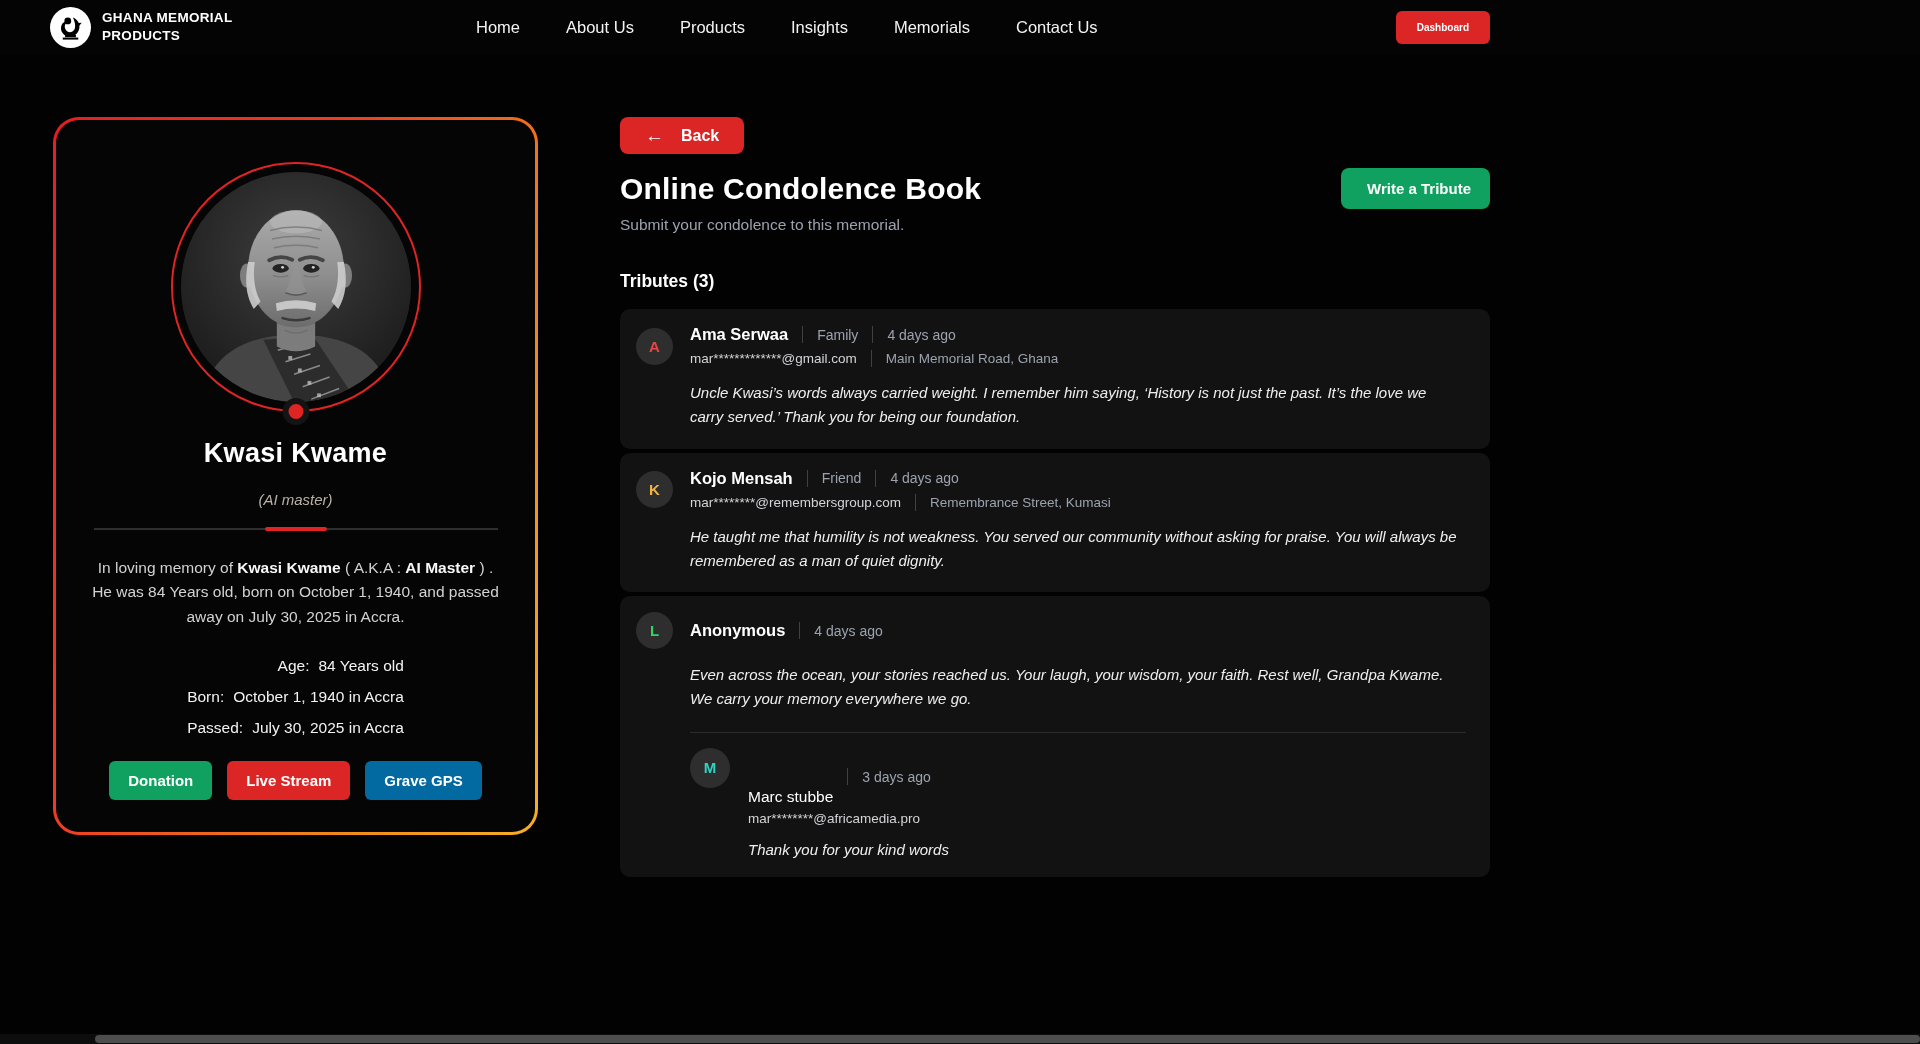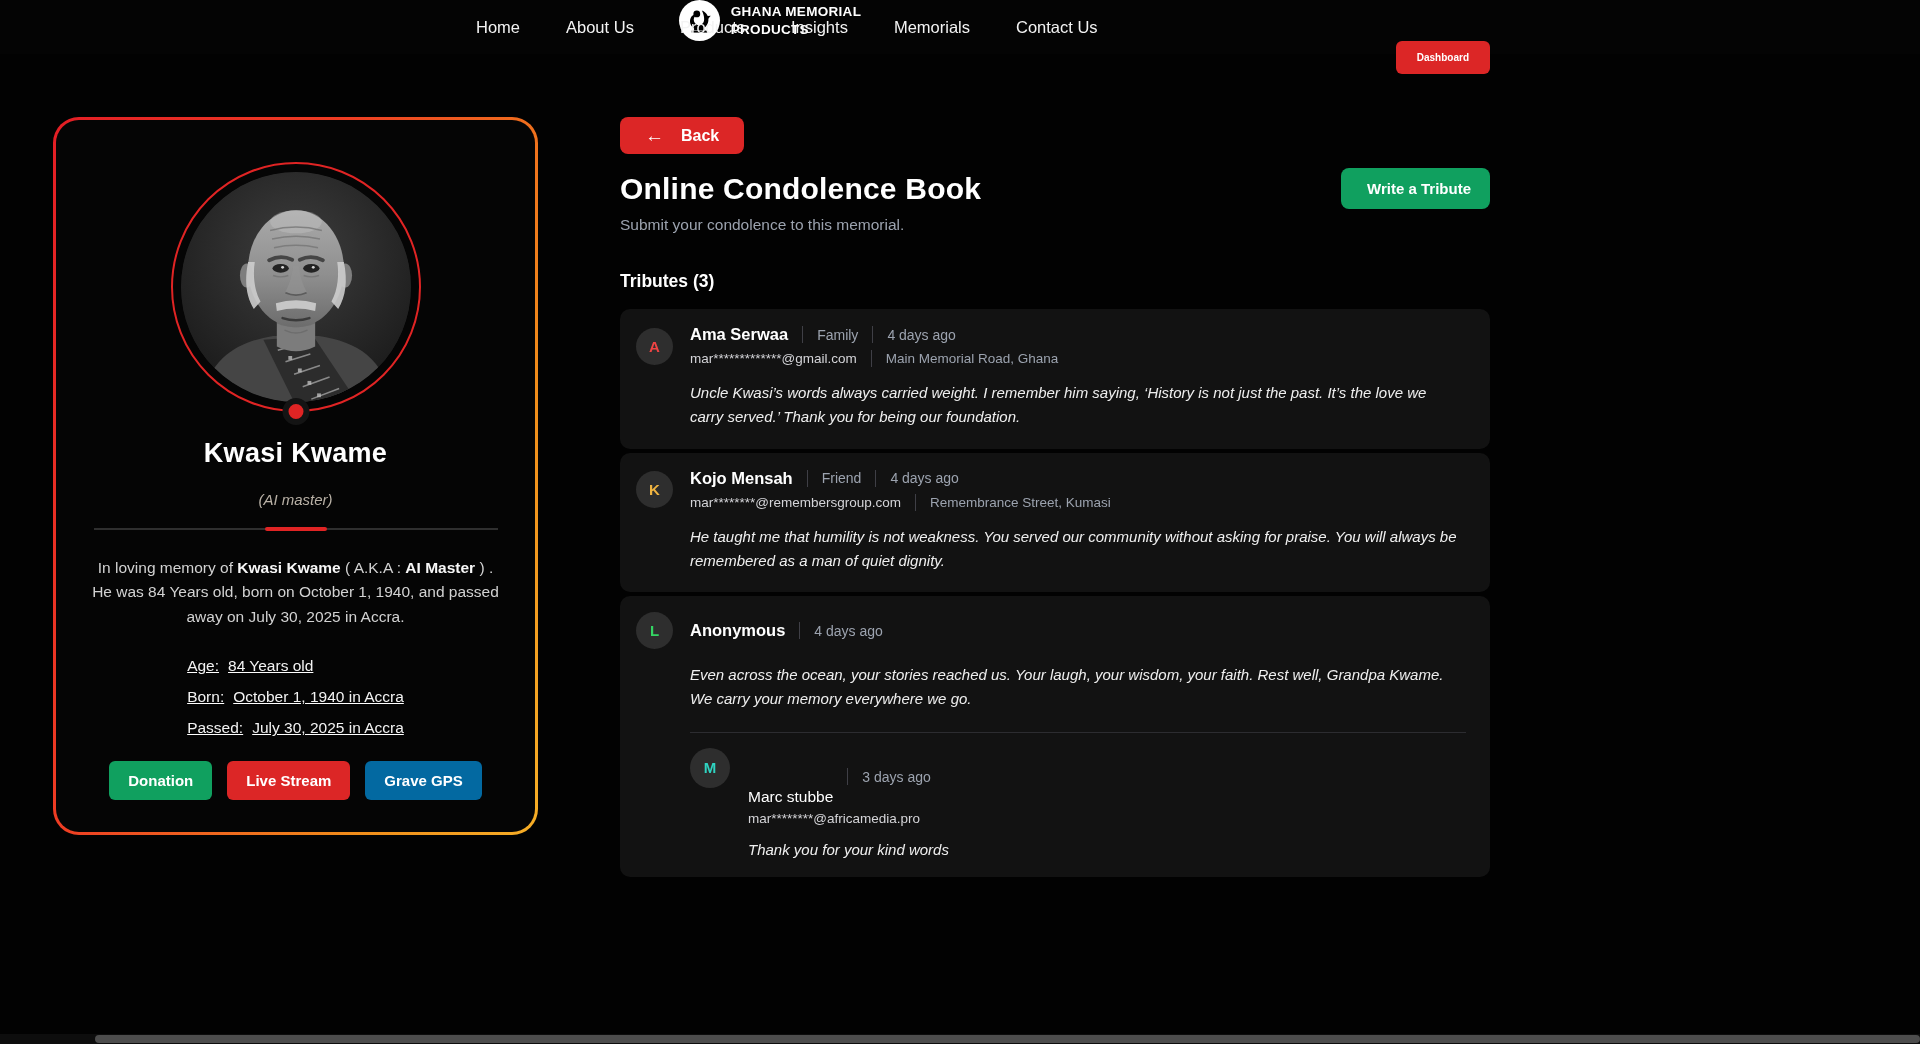--- a/index.html
+++ b/index.html
@@ -6,21 +6,21 @@
   html,body { width:1920px; height:1044px; overflow:hidden; }
   body {
     background:#020202; color:#fff;
     font-family:"Liberation Sans", sans-serif;
     position:relative;
   }
 
   
   header {
     height:54px; display:flex; align-items:center;
-    padding:0 430px 0 50px; background:#040404; position:relative;flex-direction:column;
+    padding:0 430px 0 50px; background:#040404; position:relative;
   }
   .brand { display:flex; align-items:center; gap:11px; cursor:pointer; }
   .logo-circle { width:41px; height:41px; border-radius:50%; background:#fff;
     display:flex; align-items:center; justify-content:center; }
   .logo-circle svg { width:31px; height:31px; }
   .brand-text { font-size:13.5px; font-weight:bold; line-height:1.3; letter-spacing:.3px; }
   nav { position:absolute; left:476px; top:0; height:54px; display:flex; align-items:center; gap:46px; }
   .nav-item { font-size:16.5px; color:#f3f3f3; font-weight:500; cursor:pointer; white-space:nowrap; }
   .dashboard-btn {
     margin-left:auto; border:none; color:#ffffff; font-family:inherit;
@@ -54,21 +54,21 @@
   .p-divider { margin-top:20px; width:404px; height:2px; background:#2f2f2f; position:relative; }
   .p-divider-red {
     position:absolute; left:50%; top:-1px; transform:translateX(-50%);
     width:62px; height:4px; background:#e02424; border-radius:2px;
   }
   .p-bio {
     margin-top:26px; width:416px; text-align:center;
     font-size:15.5px; line-height:1.58; color:#d2d2d2;
   }
   .p-bio b { color:#f7f7f7; }
-  .p-details { margin-top:15px; text-align:left;text-decoration:underline; }
+  .p-details { margin-top:15px; text-align:right; }
   .p-detail-row { margin-top:13px; font-size:15.5px; color:#f3f3f3; }
   .p-detail-row .lbl { margin-right:9px; }
   .p-actions { margin-top:24px; display:flex; gap:15px; }
   .action-btn {
     border:none; color:#fff; font-family:inherit; font-weight:700;
     font-size:15px; padding:11px 19px; border-radius:6px; cursor:pointer;
   }
 
   
   .condolence { width:870px; }

